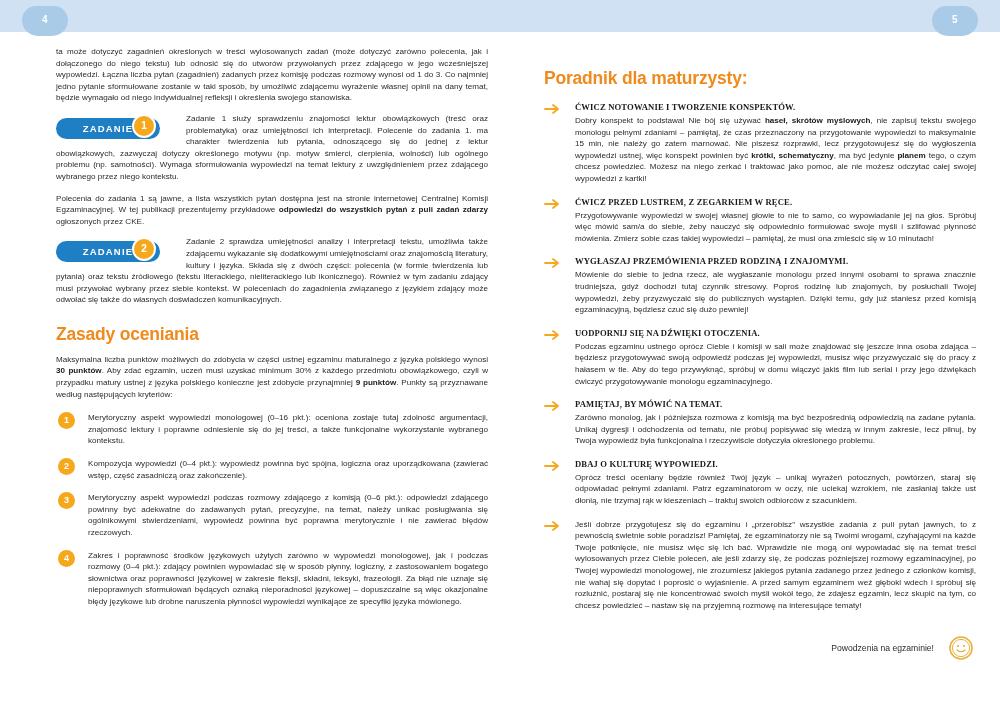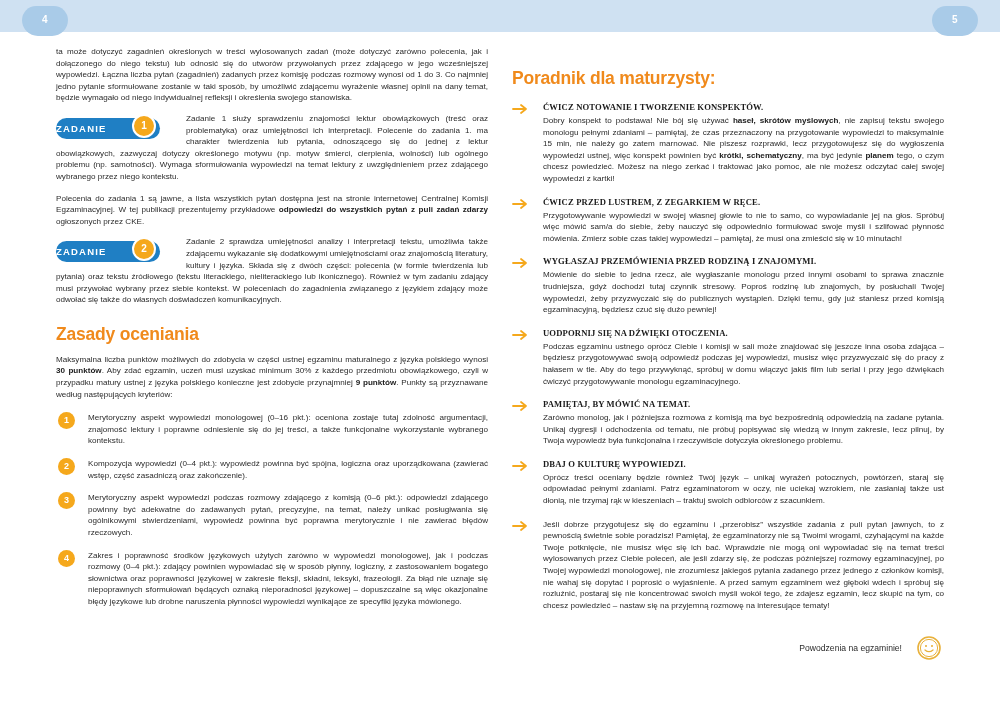--- a/index.html
+++ b/index.html
@@ -50,21 +50,21 @@
   .page-badge.left  { left: 22px; }
   .page-badge.right { right: 22px; }
 
   
   .page {
     position: absolute;
     top: 46px;
     width: 432px;
   }
   .page-left  { left: 56px; }
-  .page-right { left: 512px; }
+  .page-right { left: 544px; }
 
   
   .para {
     font-size: 8.1px;
     line-height: 11.6px;
     color: #2b2b2b;
     text-align: justify;
     margin: 0 0 9px 0;
     font-family: "Liberation Sans", sans-serif;
   }
@@ -102,21 +102,21 @@
     background: #1f7fc4;
     border-radius: 11px / 11px;
   }
   .pill-label {
     position: absolute;
     left: 0;
     top: 4px;
     width: 104px;
     height: 21px;
     line-height: 21px;
-    text-align: left;
+    text-align: center;
     color: #ffffff;
     font-size: 9.5px;
     font-weight: bold;
     letter-spacing: 1.2px;
   }
   .pill-num {
     position: absolute;
     left: 76px;
     top: 0px;
     width: 20px;

